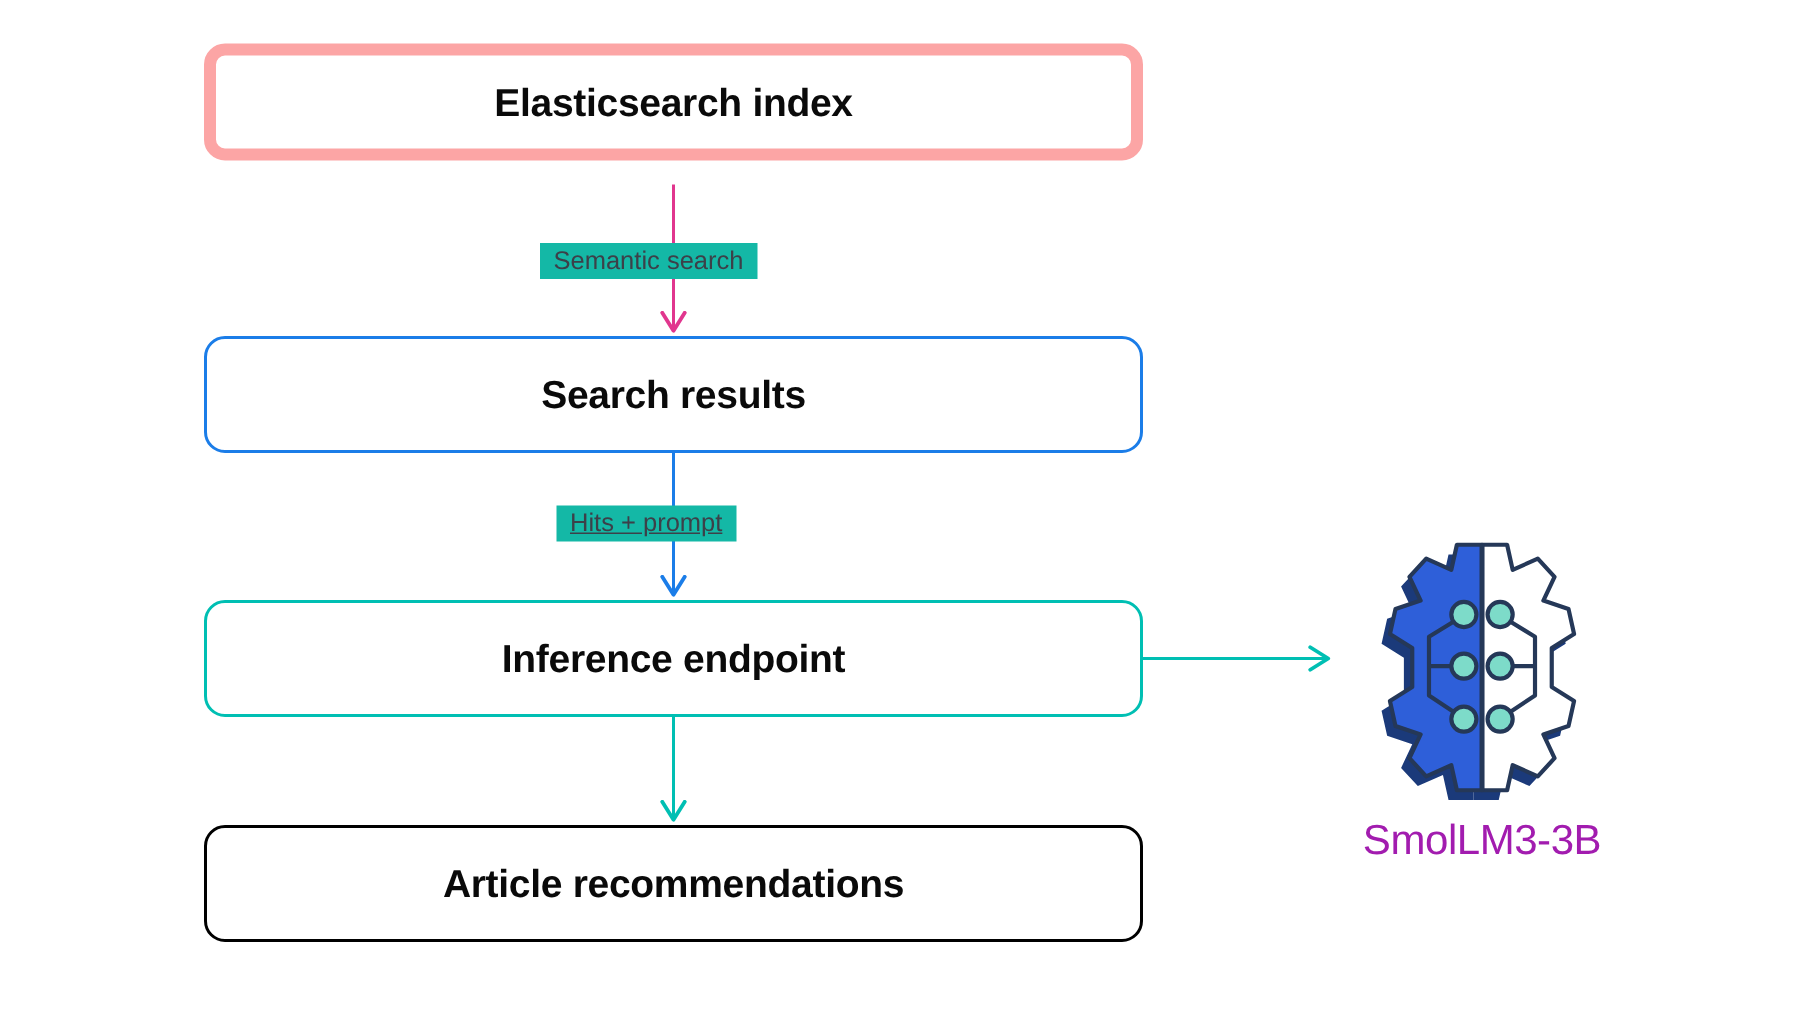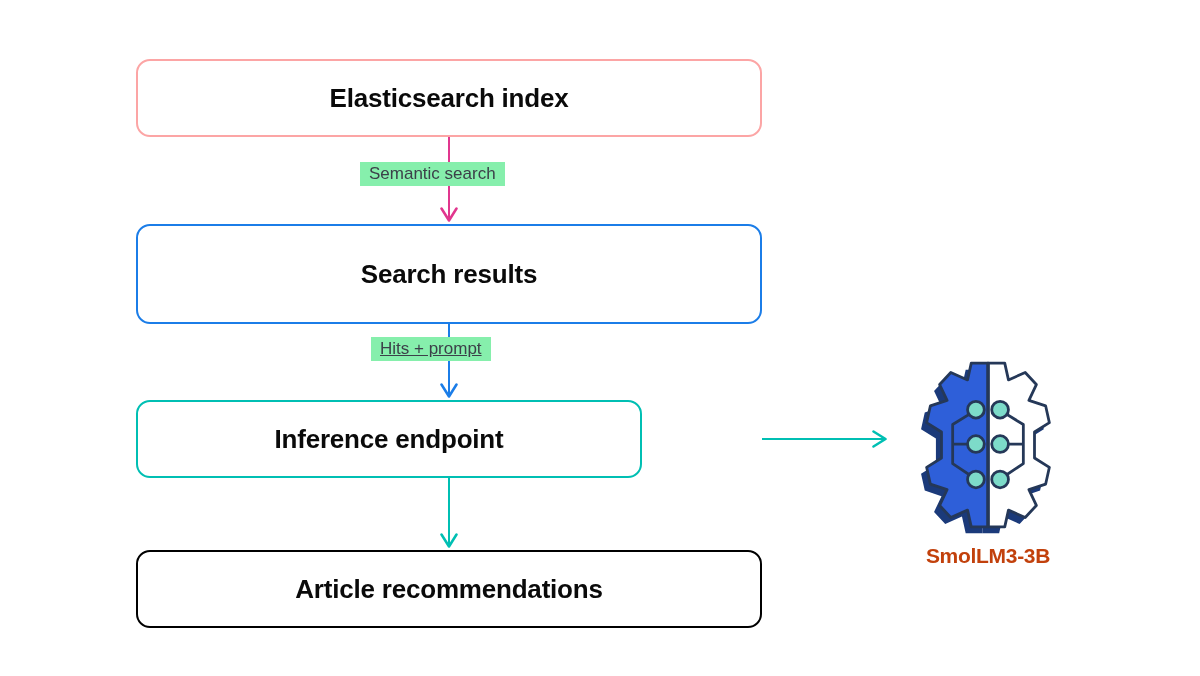--- a/index.html
+++ b/index.html
@@ -36,42 +36,42 @@
   .flow-box .box-label {
     font-size: 26px;
     font-weight: bold;
     color: #0a0a0a;
     letter-spacing: -0.2px;
     line-height: 1;
     white-space: nowrap;
   }
 
   #box-elasticsearch-index {
-    left: 136px;  top: 59px;   width: 626px; height: 78px;
-    border: 2px solid #fca5a5;
+    left: 136px;  top: 29px;   width: 626px; height: 78px;
+    border: 8px solid #fca5a5;
   }
   #box-search-results {
-    left: 136px;  top: 224px;  width: 626px; height: 100px;
+    left: 136px;  top: 224px;  width: 626px; height: 78px;
     border: 2px solid #1B7DE8;
   }
   #box-inference-endpoint {
-    left: 136px;  top: 400px;  width: 506px; height: 78px;
+    left: 136px;  top: 400px;  width: 626px; height: 78px;
     border: 2px solid #00BFB3;
   }
   #box-article-recommendations {
     left: 136px;  top: 550px;  width: 626px; height: 78px;
     border: 2px solid #000000;
   }
 
   
   .edge-label {
     position: absolute;
     font-size: 17px;
     color: #3C4049;
-    background: #86efac;
+    background: #14b8a6;
     padding: 2px 9px;
     white-space: nowrap;
     z-index: 4;
     line-height: 1.2;
   }
   #edge-label-semantic-search {
     left: 360px; top: 162px;
   }
   #edge-label-hits-prompt {
     left: 371px; top: 337px; text-decoration: underline;
@@ -91,23 +91,23 @@
     left: 0; top: 0;
     width: 186px;
     height: 186px;
   }
   #smollm-caption {
     position: absolute;
     left: 0;
     top: 192px;
     width: 186px;
     text-align: center;
-    font-size: 21px;
-    font-weight: bold;
-    color: #c2410c;
+    font-size: 28px;
+    font-weight: normal;
+    color: #a21caf;
     letter-spacing: -0.3px;
     white-space: nowrap;
   }
 </style>
 </head>
 <body>
 
 <svg id="canvas" viewBox="0 0 1200 676" aria-hidden="true">
   <defs>
     <marker id="arrow-pink" viewBox="0 0 12 12" refX="8" refY="6" markerWidth="9" markerHeight="9" orient="auto-start-reverse">

